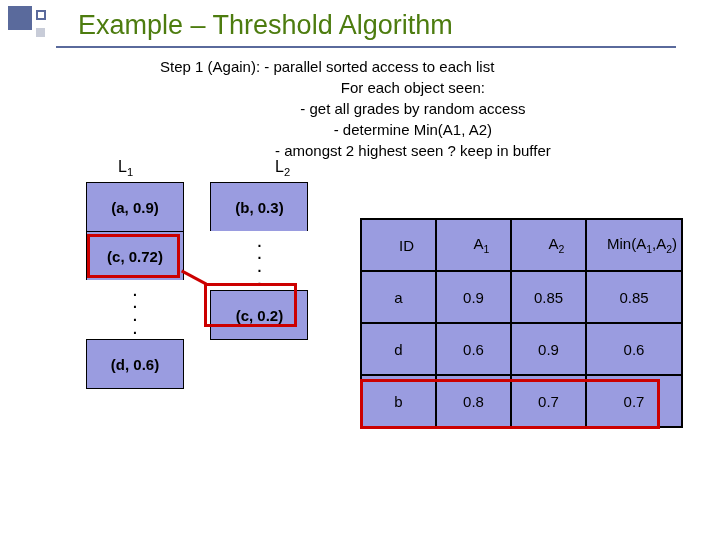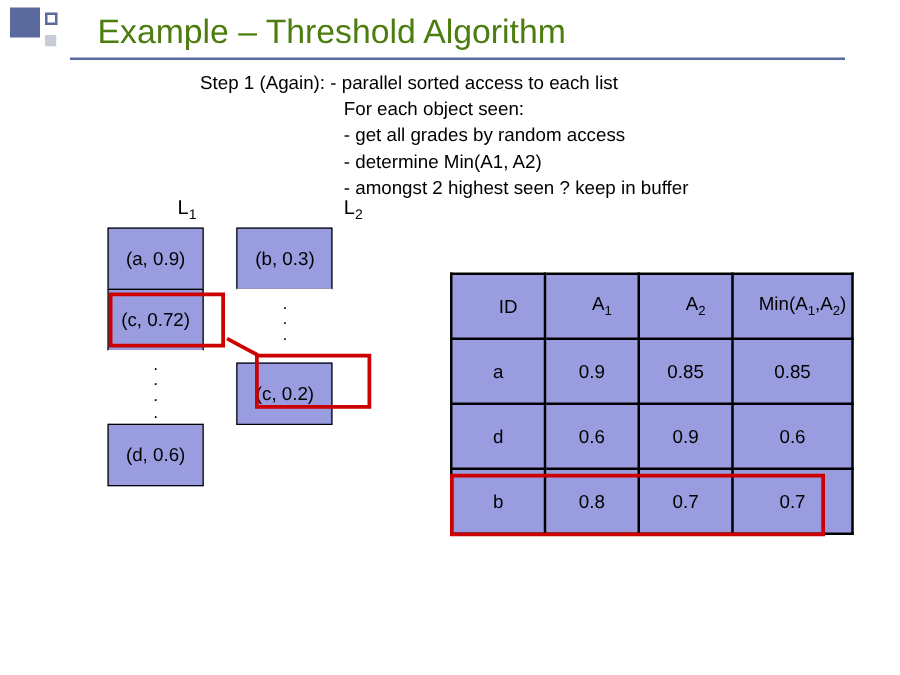--- a/index.html
+++ b/index.html
@@ -4,28 +4,28 @@
 <style>
   * { box-sizing: border-box; margin: 0; padding: 0; }
   body { font-family: Arial, sans-serif; background: #fff; width: 720px; height: 540px; position: relative; overflow: hidden; }
   .decor { position: absolute; top: 6px; left: 0; }
   .d-sq1 { position: absolute; width: 24px; height: 24px; background: #5a6a9c; left: 8px; top: 0; }
   .d-sq2 { position: absolute; width: 10px; height: 10px; border: 2px solid #5a6a9c; background: #fff; left: 36px; top: 4px; }
   .d-sq3 { position: absolute; width: 9px; height: 9px; background: #c8ccd8; left: 36px; top: 22px; }
   .title { position: absolute; left: 78px; top: 10px; font-size: 27px; font-weight: 400; color: #4d7c0f; }
   .hr { position: absolute; left: 56px; top: 46px; width: 620px; height: 2px; background: #5a6a9c; }
   .step { position: absolute; left: 130px; top: 56px; font-size: 15px; line-height: 1.4; color: #000; margin-left: 30px; }
-  .step-indent { padding-left: 115px; display: block; }
-  .l1lab { position: absolute; left: 118px; top: 158px; font-size: 16px; margin-left: 24px; }
+  .step-indent { padding-left: 115px; display: block; text-align: center; }
+  .l1lab { position: absolute; left: 118px; top: 158px; font-size: 16px; }
   .l2lab { position: absolute; left: 245px; top: 158px; font-size: 16px; margin-left: 30px; }
   sub { font-size: 0.7em; vertical-align: sub; }
   .listwrap { position: absolute; left: 86px; top: 182px; }
   .list { display: inline-block; vertical-align: top; }
   .list1 { margin-right: 22px; }
-  .cell { width: 77px; height: 50px; border: 1px solid #000; background: #9a9ce0; display: flex; align-items: center; justify-content: center; font-size: 15px; margin-bottom: -1px; position: relative; }
+  .cell { width: 98px; height: 50px; border: 1px solid #000; background: #9a9ce0; display: flex; align-items: center; justify-content: center; font-size: 15px; margin-bottom: -1px; position: relative; font-weight: bold; }
   .dots { height: 60px; background: #fff; border: none; display: flex; flex-direction: column; align-items: center; justify-content: center; font-size: 14px; line-height: 0.9; }
   .redbox { position: absolute; border: 3px solid #cc0000; pointer-events: none; }
   .rb1 { left: 87px; top: 234px; width: 93px; height: 44px; }
   .rb2 { left: 204px; top: 283px; width: 93px; height: 44px; }
   .redline { position: absolute; left: 180px; top: 276px; width: 28px; height: 3px; background: #cc0000; transform: rotate(28deg); }
   .tablewrap { position: absolute; left: 360px; top: 218px; }
   .rtab { border-collapse: collapse; }
   .rtab td, .rtab th { border: 2px solid #000; background: #9a9ce0; width: 75px; height: 52px; text-align: center; font-size: 15px; font-weight: 400; }
   .rtab th { font-weight: 400; padding-left: 16px; }
   .rtab th:nth-child(4), .rtab td:nth-child(4) { width: 96px; }

